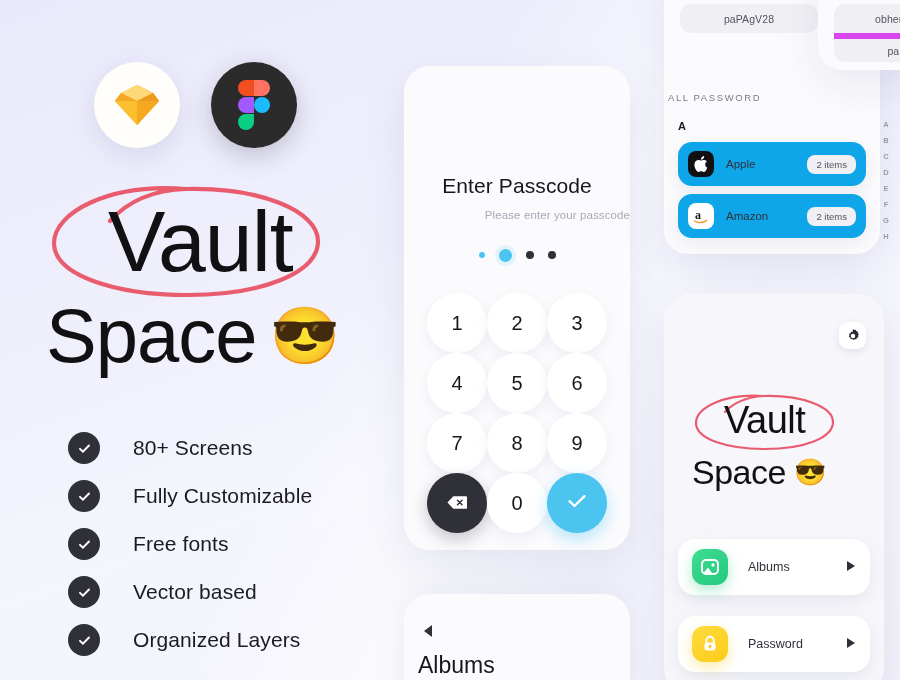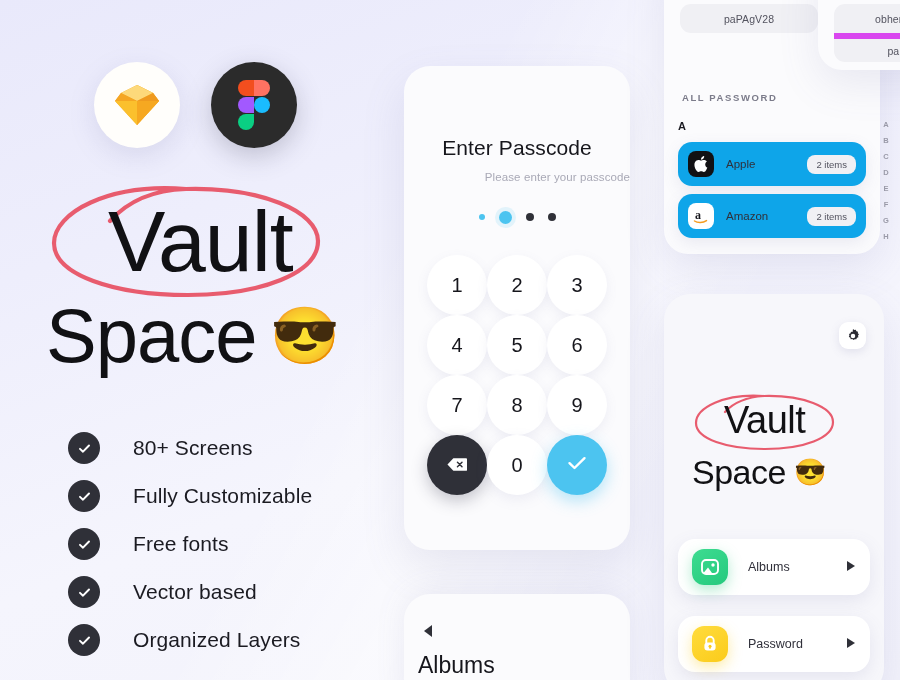--- a/index.html
+++ b/index.html
@@ -49,21 +49,21 @@
   }
   .feature-label{ font-size:21px; color:#1b1b22; letter-spacing:.1px; }
 
   
   .card-passcode{
     position:absolute; left:404px; top:66px; width:226px; height:484px;
     background:#fbfbfd; border-radius:26px;
     box-shadow:0 18px 44px rgba(110,110,160,.14);
   }
   .pass-title{
-    text-align:center; margin-top:70px; font-size:21px; color:#16161c; letter-spacing:.1px;
+    text-align:center; margin-top:108px; font-size:21px; color:#16161c; letter-spacing:.1px;
   }
   .pass-sub{
     text-align:right; margin-top:11px; font-size:11.5px; color:#a9a9b6; letter-spacing:.1px;
   }
   .dots{ display:flex; align-items:center; justify-content:center; gap:14px; margin-top:26px; height:16px;}
   .dot{ border-radius:50%; }
 
   .keypad{
     margin:30px auto 0; width:180px;
     display:grid; grid-template-columns:repeat(3,60px); grid-auto-rows:60px;
@@ -103,22 +103,22 @@
     background:#f0f0f4; border-radius:11px; overflow:hidden;
   }
   .cred-box.peek{ left:16px; width:138px; }
   .cred-row{
     height:29px; display:flex; align-items:center; justify-content:center;
     font-size:10.5px; color:#53535f; letter-spacing:.1px;
   }
   .cred-row + .cred-row{ border-top:6px solid #d946ef; }
 
   .all-pw-label{
-    position:absolute; left:18px; top:138px; font-size:9.5px; letter-spacing:1.6px;
-    color:#7b7b8a; font-weight:700;
+    position:absolute; left:4px; top:138px; font-size:9.5px; letter-spacing:1.6px;
+    color:#7b7b8a; font-weight:400;
   }
   .alpha-head{ position:absolute; left:14px; top:166px; font-size:11px; font-weight:700; color:#1b1b22; }
 
   .pw-item{
     position:absolute; left:14px; width:188px; height:44px;
     background:#0ea5e9; border-radius:14px;
     box-shadow:0 5px 16px rgba(110,110,160,.12);
     display:flex; align-items:center; padding:0 10px;
   }
   .pw-icon{

